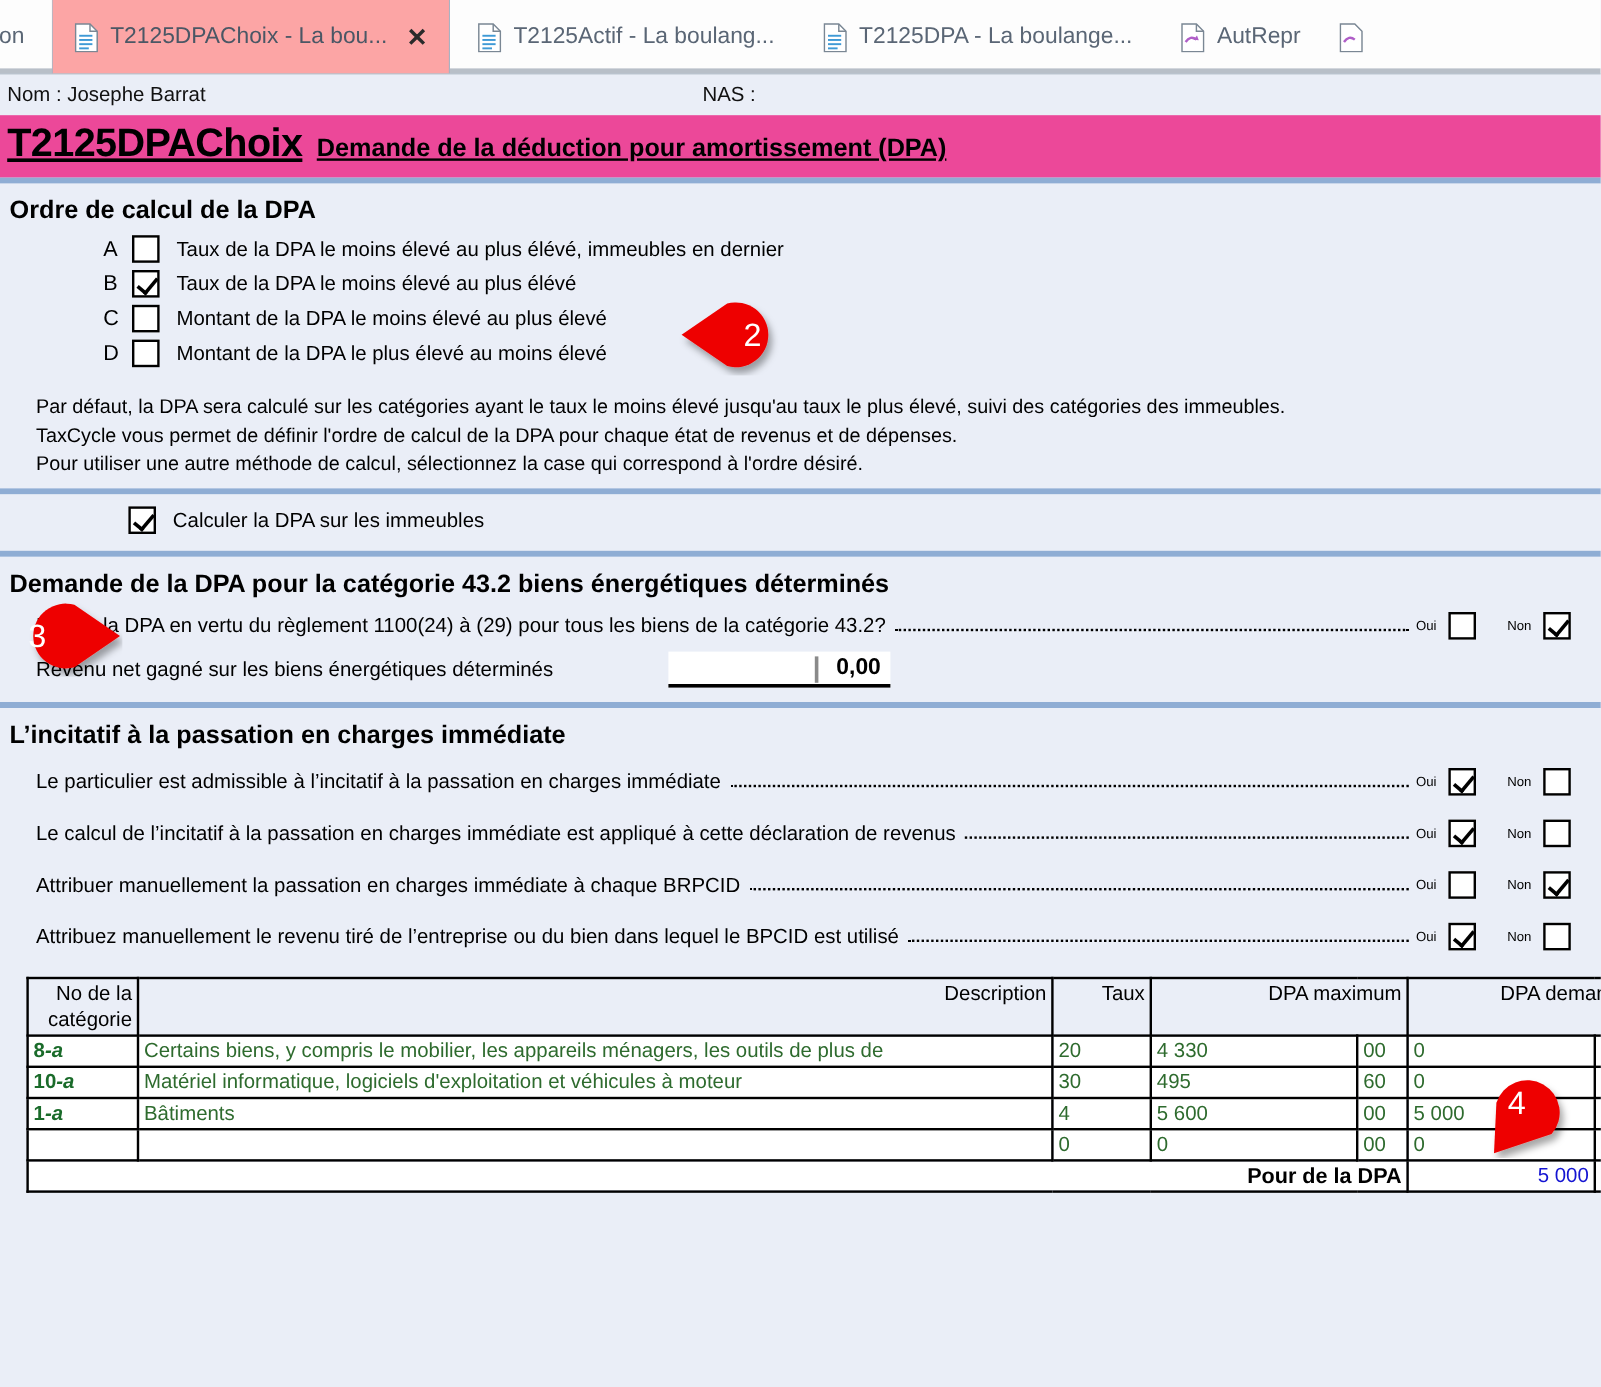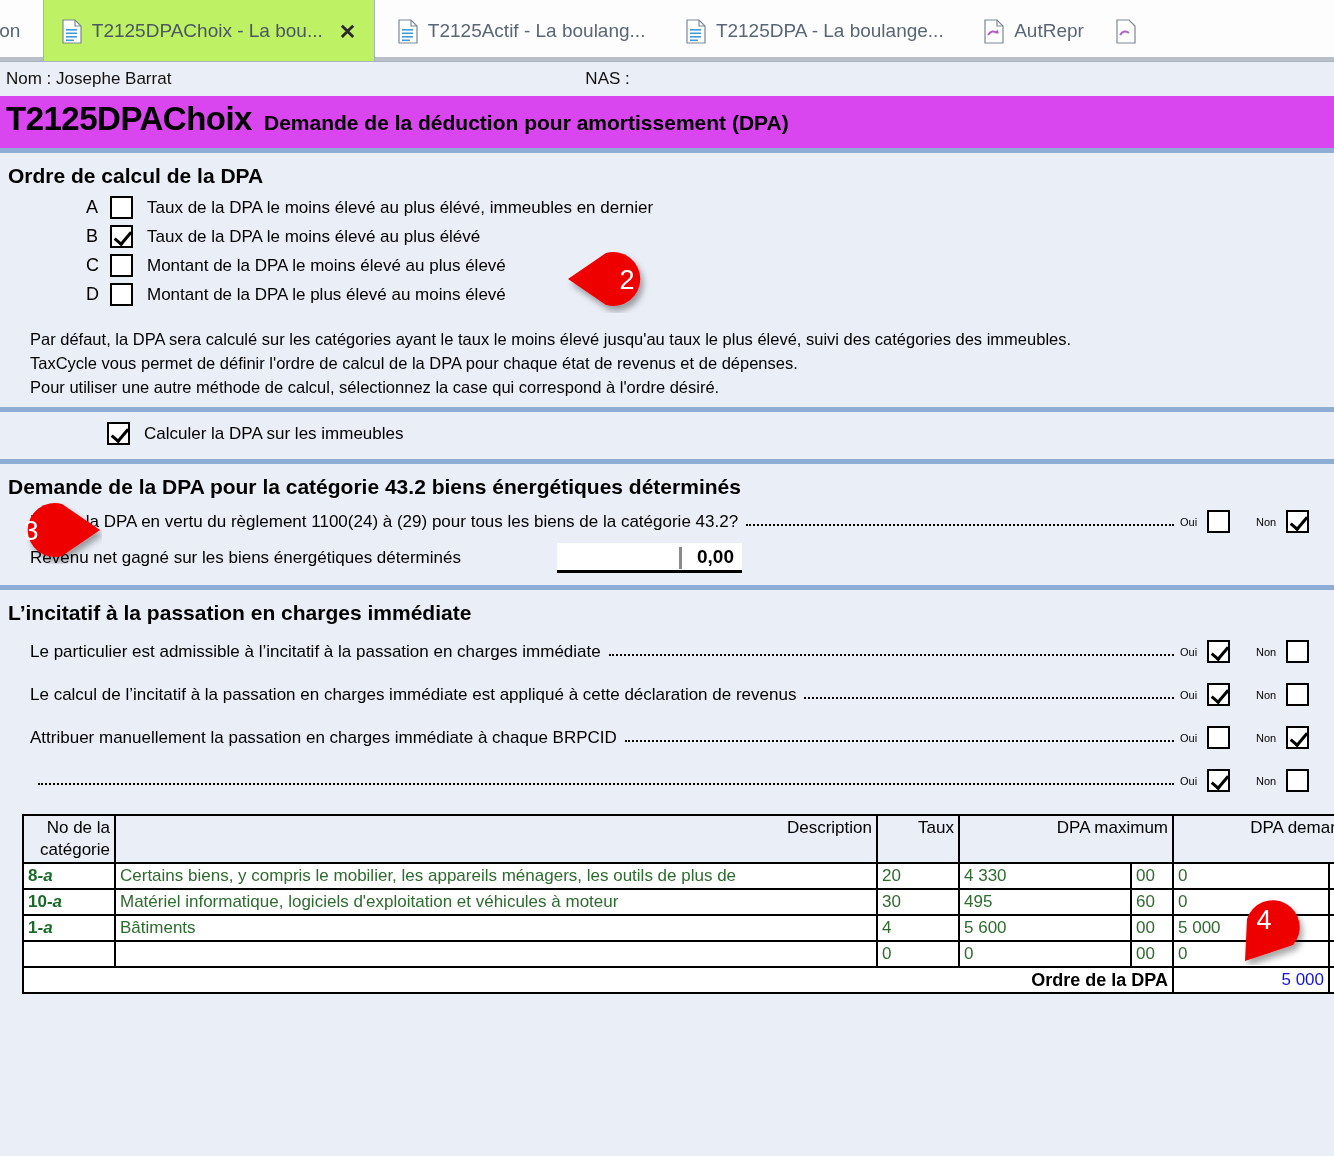--- a/index.html
+++ b/index.html
@@ -42,21 +42,21 @@
     font-size: 19px;
     color: #5a6675;
     position: relative;
     background: transparent;
   }
   .tab .tab-label {
     margin-left: 10px;
     white-space: nowrap;
   }
   .tab.active {
-    background: #bef264;
+    background: #fca5a5;
     border: 1px solid #a8b3c2;
     border-bottom: 1px solid #ffffff;
     border-top: none;
     border-radius: 0 0 2px 2px;
     z-index: 5;
     height: 63px;
   }
   .tab.active .tab-label { color: #4a5765; }
   .tab.partial-left {
     padding-left: 0;
@@ -90,21 +90,22 @@
     padding-left: 6px;
     box-sizing: border-box;
   }
   .namebar .nas { margin-left: 414px; }
 
   
   .formtitle {
     display: flex;
     align-items: baseline;
     padding: 4px 0 10px 6px;
-    background: #d946ef;
+    background: #ec4899;
+    text-decoration: underline;
   }
   .formtitle .code {
     font-size: 33px;
     font-weight: bold;
     color: #000;
     letter-spacing: -0.5px;
   }
   .formtitle .desc {
     font-size: 21px;
     font-weight: bold;
@@ -515,20 +516,21 @@
         <span class="cbox"></span>
       </span>
       <span class="non-box">
         <span class="lbl">Non</span>
         <span class="cbox checked"></span>
       </span>
     </span>
   </div>
 
   <div class="qrow" style="padding-top:10px;padding-bottom:10px;">
+    <span class="qtext">Attribuez manuellement le revenu tiré de l’entreprise ou du bien dans lequel le BPCID est utilisé</span>
     <span class="dots"></span>
     <span class="yn">
       <span class="oui-box">
         <span class="lbl">Oui</span>
         <span class="cbox checked"></span>
       </span>
       <span class="non-box">
         <span class="lbl">Non</span>
         <span class="cbox"></span>
       </span>
@@ -590,21 +592,21 @@
       <tr>
         <td class="cat"><span></span><i></i></td>
         <td class="desc"></td>
         <td class="num">0</td>
         <td class="num">0</td>
         <td class="cents">00</td>
         <td class="num">0</td>
         <td class="cents">00</td>
       </tr>
       <tr>
-        <td class="totlabel" colspan="5">Ordre de la DPA</td>
+        <td class="totlabel" colspan="5">Pour de la DPA</td>
         <td class="totval">5 000</td>
         <td class="totcents">00</td>
       </tr>
     </tbody>
   </table>
 </div>
 
 <div class="callout" style="left:566px; top:249px;">
   <svg width="96" height="64" viewBox="0 0 96 64">
     <defs>

